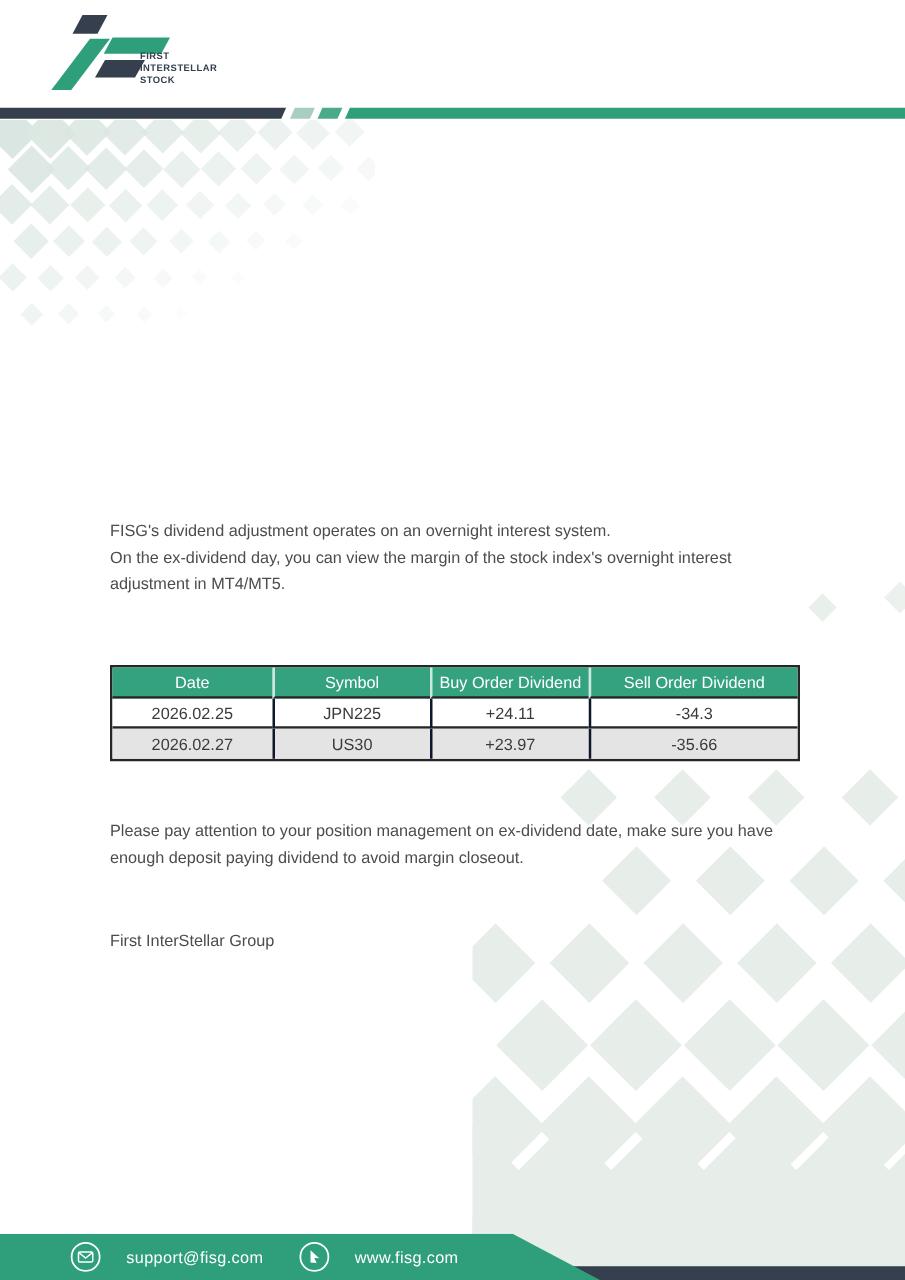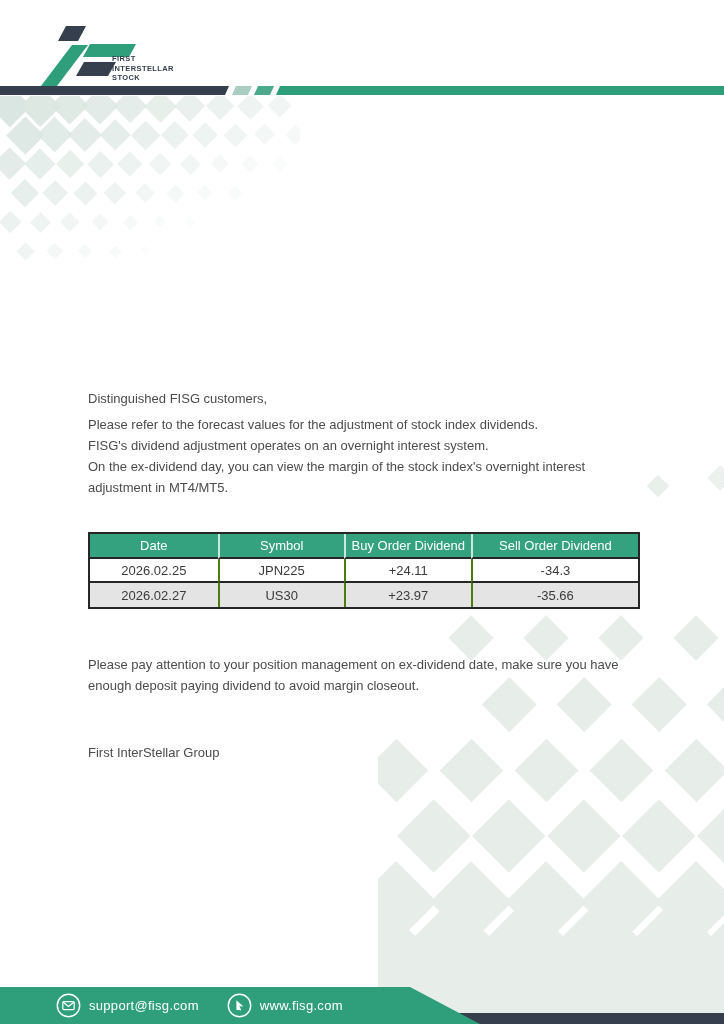--- a/index.html
+++ b/index.html
@@ -8,21 +8,21 @@
     position:relative; width:724px; height:1024px; margin:0 auto;
     background:#ffffff; overflow:hidden;
     font-family:"Liberation Sans", sans-serif;
   }
   
   .dfield { position:absolute; pointer-events:none; z-index:0; overflow:hidden; }
   #diamonds-top { left:0; top:96px; width:300px; height:180px; }
   #diamonds-bottom { left:378px; top:598px; width:346px; height:426px; }
   .dia { position:absolute; transform:rotate(45deg); }
   
-  .logo { position:absolute; left:28px; top:24px; width:180px; height:62px; z-index:1; }
+  .logo { position:absolute; left:28px; top:10px; width:180px; height:62px; z-index:1; }
   .logo-mark { position:absolute; left:0; top:0; }
   .logo-text { position:absolute; left:84px; top:30px; color:#333f4e;
     font-size:7.5px; font-weight:bold; letter-spacing:.4px; line-height:9.5px; }
   .band { position:absolute; left:0; top:86px; z-index:1; }
   
   .title { position:absolute; left:0; top:224px; width:724px; text-align:center;
     font-family:"DejaVu Sans", sans-serif; font-weight:700; font-size:22px;
     letter-spacing:1px; line-height:31px; color:#141414; z-index:1; }
   
   .bodytext { position:absolute; left:88px; width:548px; color:#4c4c4c;
@@ -35,30 +35,30 @@
   .announce-table { position:absolute; left:88px; top:532px; width:552px; z-index:1;
     border-collapse:separate; border-spacing:0; table-layout:fixed;
     border:2px solid #262626; font-size:13px; }
   .announce-table th {
     background:#34a27e; color:#ffffff; font-weight:normal; height:25px;
     border-bottom:2px solid #262626; border-left:2px solid rgba(255,255,255,.75);
     text-align:center; }
   .announce-table th:first-child { border-left:none; }
   .announce-table td {
     color:#3b3b3b; height:24px; text-align:center;
-    border-left:2px solid #4d7c0f; border-bottom:2px solid #262626; background:#ffffff; }
+    border-left:2px solid #0f172a; border-bottom:2px solid #262626; background:#ffffff; }
   .announce-table td:first-child { border-left:none; }
   .announce-table tbody tr:nth-child(2) td { background:#e4e4e4; }
   .announce-table tbody tr:last-child td { border-bottom:none; }
   
   .footer-svg { position:absolute; left:0; top:987px; z-index:2; }
   .footer-content { position:absolute; left:56px; top:992px; height:26px; z-index:3;
     display:flex; align-items:center; color:#ffffff; font-size:13px; letter-spacing:.3px; }
   .fico { width:25px; height:25px; display:inline-block; }
-  .footer-content .txt { margin-left:8px; }
+  .footer-content .txt { margin-left:20px; }
   .footer-content .sep { margin-left:28px; }
   .site-txt { margin-left:11px; }
 </style>
 </head>
 <body>
 
 <div class="page">
 
   <div id="diamonds-top" class="dfield">
       <div class="dia" style="left: -5px; top: -5px; width: 30px; height: 30px; background: rgb(218, 230, 225); opacity: 1;"></div>
@@ -170,24 +170,22 @@
   </div>
 
   <svg class="band" width="724" height="10" viewBox="0 0 724 10">
     <polygon points="0,0 229,0 225,9 0,9" fill="#353f4d"></polygon>
     <polygon points="236,0 252,0 248,9 232,9" fill="#a9cdc0"></polygon>
     <polygon points="258,0 274,0 270,9 254,9" fill="#4caa8c"></polygon>
     <polygon points="280,0 724,0 724,9 276,9" fill="#2f9f7b"></polygon>
   </svg>
 
 
-  <div id="salutation" class="bodytext">Distinguished FISG customers,</div>
 
   <div id="intro" class="bodytext">
-    <div>Please refer to the forecast values for the adjustment of stock index dividends.</div>
     <div>FISG's dividend adjustment operates on an overnight interest system.</div>
     <div>On the ex-dividend day, you can view the margin of the stock index's overnight interest adjustment in MT4/MT5.</div>
   </div>
 
   <table class="announce-table">
     <colgroup>
       <col style="width:23.3%">
         <col style="width:23%">
         <col style="width:23.2%">
         <col style="width:30.5%">

